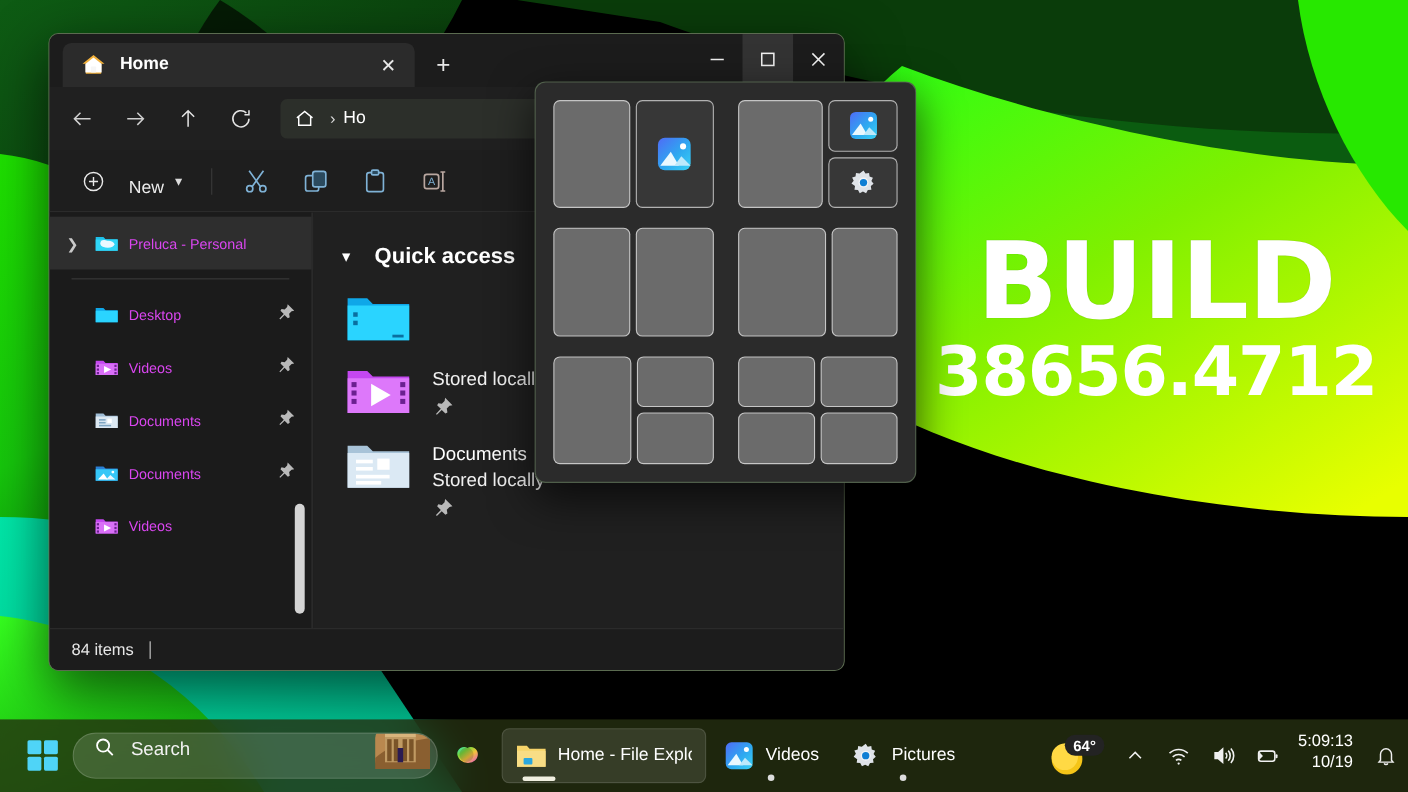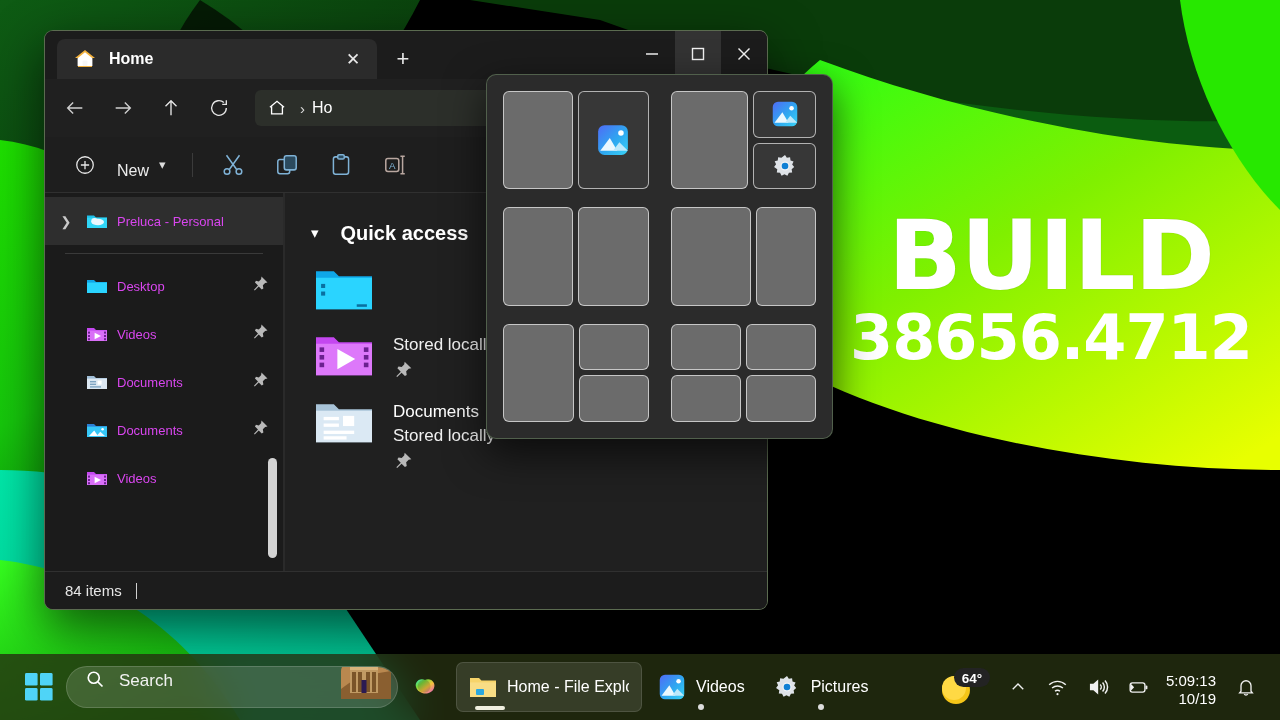--- a/index.html
+++ b/index.html
@@ -148,21 +148,21 @@
   }
   .search-lbl { color:#f2f2f2; font-size:17px; flex:1; }
   .search-thumb { width:50px; height:36px; flex:none; }
   .tb-apps { display:flex; align-items:center; gap:4px; margin-left:14px; }
   .tb-app { height:50px; display:flex; align-items:center; gap:10px; padding:0 12px; border-radius:7px; position:relative; }
   .tb-app.active { background:rgba(255,255,255,.11); border:1px solid rgba(255,255,255,.12); }
   .tb-app .ico { width:28px; height:28px; flex:none; }
   .tb-app .lbl { color:#fff; font-size:16px; white-space:nowrap; max-width:122px; overflow:hidden; }
   .tb-dot { position:absolute; bottom:2px; left:50%; transform:translateX(-50%); width:6px; height:6px; border-radius:3px; background:#dcdcdc; }
   .tb-bar { position:absolute; bottom:1px; left:18px; width:30px; height:4px; border-radius:2px; background:#f0efe0; }
-  .tb-right { margin-left:auto; display:flex; align-items:flex-end; gap:0px; padding-right:14px; }
+  .tb-right { margin-left:auto; display:flex; align-items:flex-start; gap:0px; }
   .tray-weather { display:flex; align-items:center; position:relative; width:64px; height:44px; }
   .tray-icon { width:40px; height:44px; display:flex; align-items:center; justify-content:center; }
   .tray-clock { display:flex; flex-direction:column; align-items:flex-end; color:#fff; font-size:15px; line-height:1.25; padding:0 10px 0 8px; }
 </style>
 </head>
 <body>
 
 <div id="wallpaper">
   <svg class="wp-svg" viewBox="0 0 1280 720" preserveAspectRatio="none">
     <defs>

